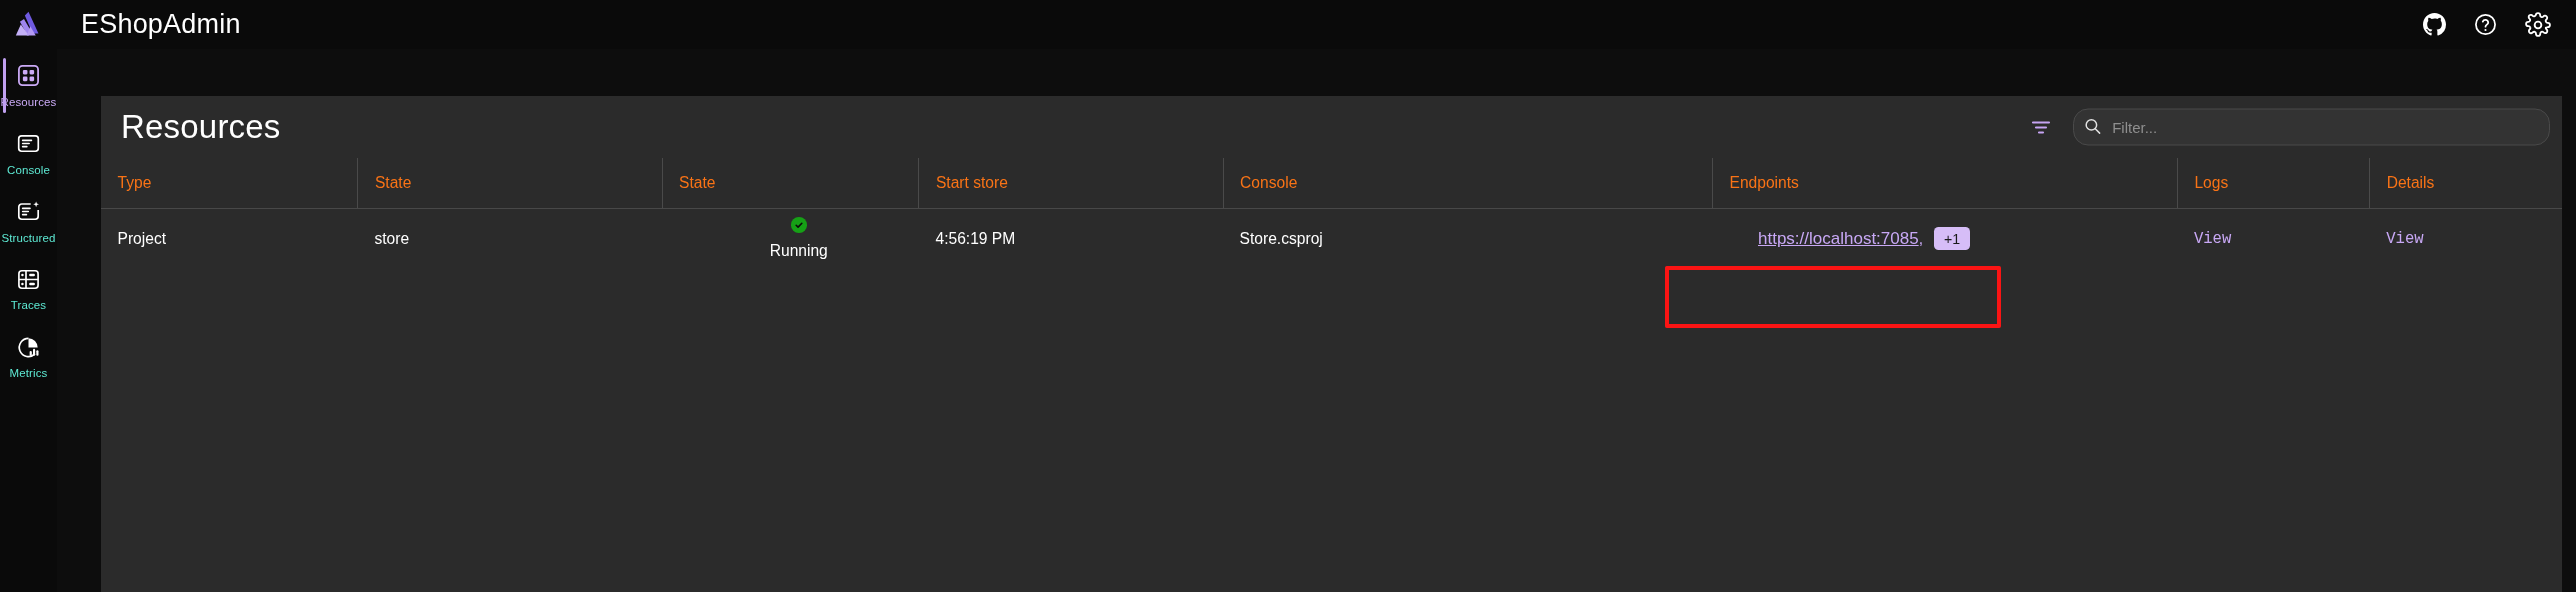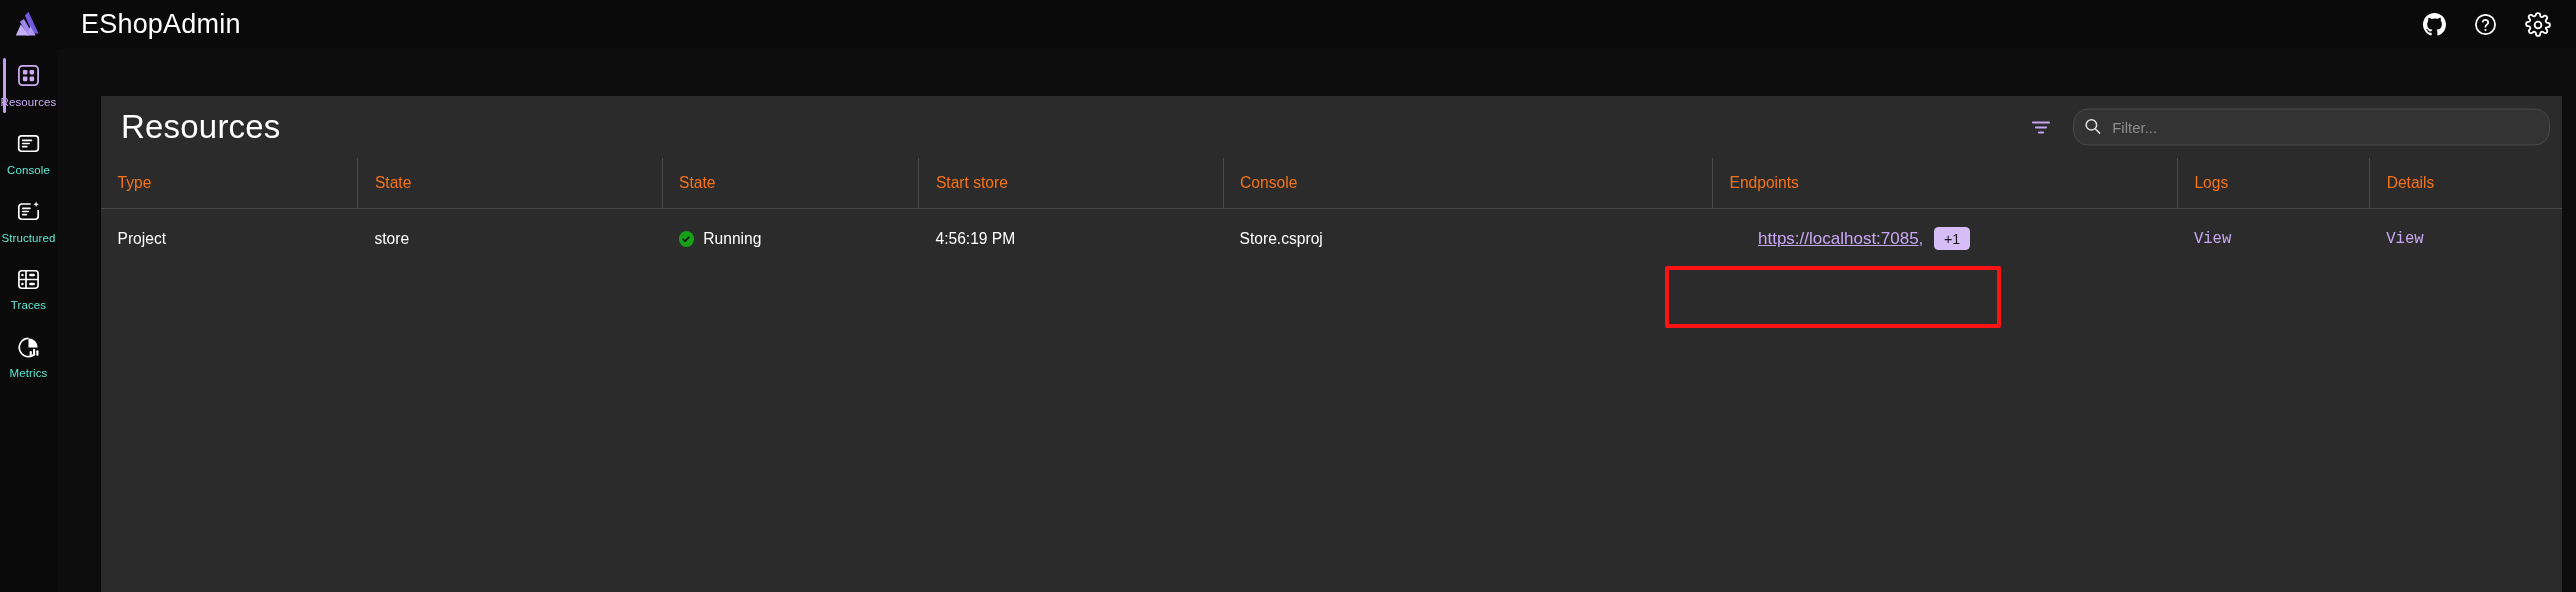--- a/index.html
+++ b/index.html
@@ -91,21 +91,21 @@
   }
   .col-type    { width: 147px; }
   .col-name    { width: 174px; }
   .col-state   { width: 147px; }
   .col-start   { width: 174px; }
   .col-source  { width: 280px; }
   .col-end     { width: 266px; }
   .col-logs    { width: 110px; }
   .col-details { width: 110px; }
 
-  .state-cell { display: flex; align-items: center; gap: 9.2px; }
+  .state-cell { display: flex; align-items: center; gap: 9.2px; flex-direction: column; }
   .dot-ok {
     width: 15.6px; height: 15.6px; border-radius: 50%; background: #16a016;
     display: inline-flex; align-items: center; justify-content: center; flex: 0 0 auto;
   }
   .dot-ok svg { display: block; }
 
   .endpoint-cell { display: flex; align-items: center; position: relative; }
   a.ep-link {
     color: #c8a8f5; font-size: 17px;
     white-space: nowrap;

